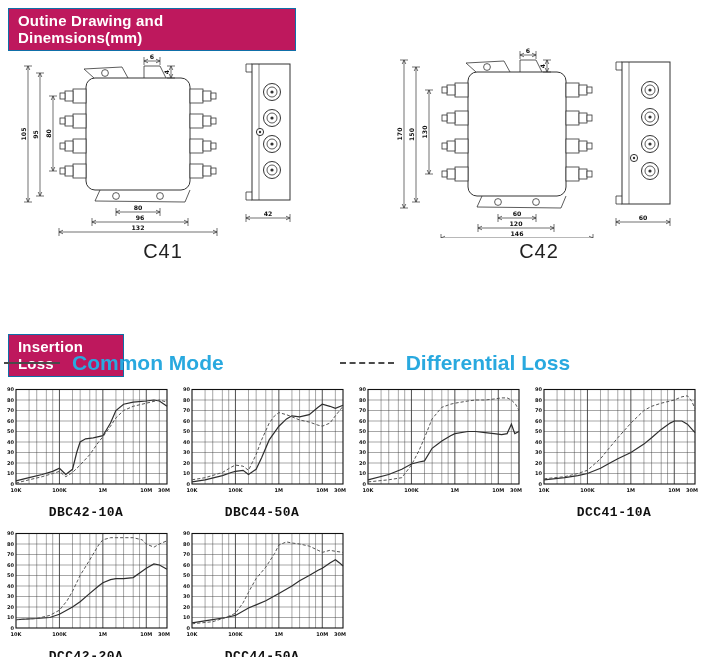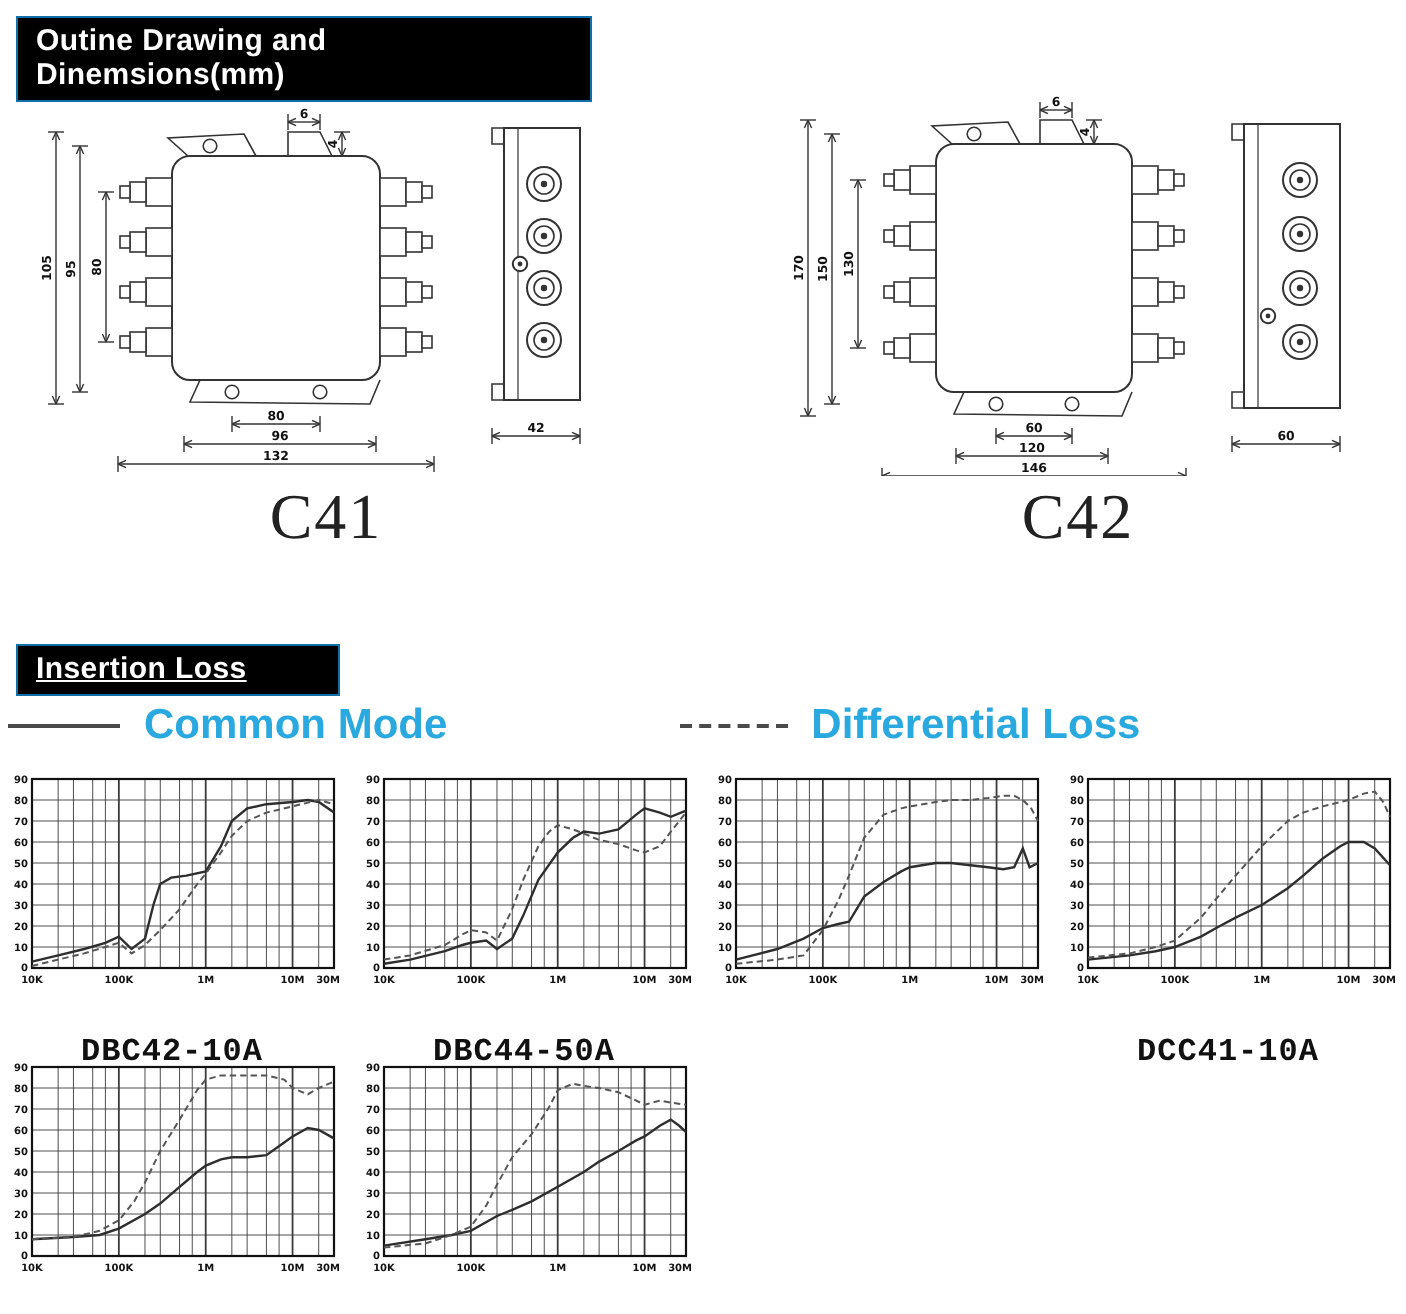--- a/index.html
+++ b/index.html
@@ -1,35 +1,35 @@
 <!DOCTYPE html>
 <html><head>
 <meta charset="utf-8">
 <style>
   html,body{margin:0;padding:0;background:#fff;}
   .page{position:relative;width:703px;height:657px;background:#ffffff;overflow:hidden;
         font-family:"Liberation Sans", sans-serif;}
-  .banner{position:absolute;left:8px;background:#000000;border:1px solid #0f6fa8;
+  .banner{position:absolute;left:8px;background:#be185d;border:1px solid #0f6fa8;
           color:#fff;font-weight:bold;font-size:15px;padding:3px 9px 4px 9px;
           letter-spacing:0.2px; box-sizing:border-box;}
   .banner.outline{top:8px;width:288px;}
-  .banner.insertion{top:322px;width:162px;text-decoration:underline;}
+  .banner.insertion{top:334px;width:116px;}
   .draw-block{position:absolute;top:48px;}
   .draw-block .views{display:flex;gap:6px;}
-  .draw-label{font-family:Liberation Serif, serif;font-size:32px;color:#222;
+  .draw-label{font-family:Liberation Sans, sans-serif;font-size:20px;color:#222;
               text-align:center;margin-top:2px;letter-spacing:1px;}
   .legend{position:absolute;top:352px;left:4px;display:flex;align-items:center;height:22px;}
   .legend .lbl{color:#29a9df;font-weight:bold;font-size:21px;margin-left:12px;}
   .sample-solid{width:56px;height:0;border-top:2px solid #4a4a4a;}
   .sample-dashed{width:54px;height:0;border-top:2px dashed #4a4a4a;margin-left:116px;}
   .charts-row{position:absolute;left:1px;display:flex;gap:6px;}
   .row1{top:386px;} .row2{top:530px;}
   .chart-block{width:170px;}
-  .chart-title{font-family:"Liberation Mono", monospace;font-weight:bold;font-size:16px;
-               color:#111;text-align:center;margin-top:14px;letter-spacing:0.5px;}
+  .chart-title{font-family:"Liberation Mono", monospace;font-weight:bold;font-size:13px;
+               color:#111;text-align:center;margin-top:3px;letter-spacing:0.5px;}
   svg text{font-family:"DejaVu Sans", sans-serif;}
 </style>
 </head>
 <body>
 
 <div class="page">
 
   <div class="banner outline">
     <span>Outine Drawing and Dinemsions(mm)</span>
   </div>

